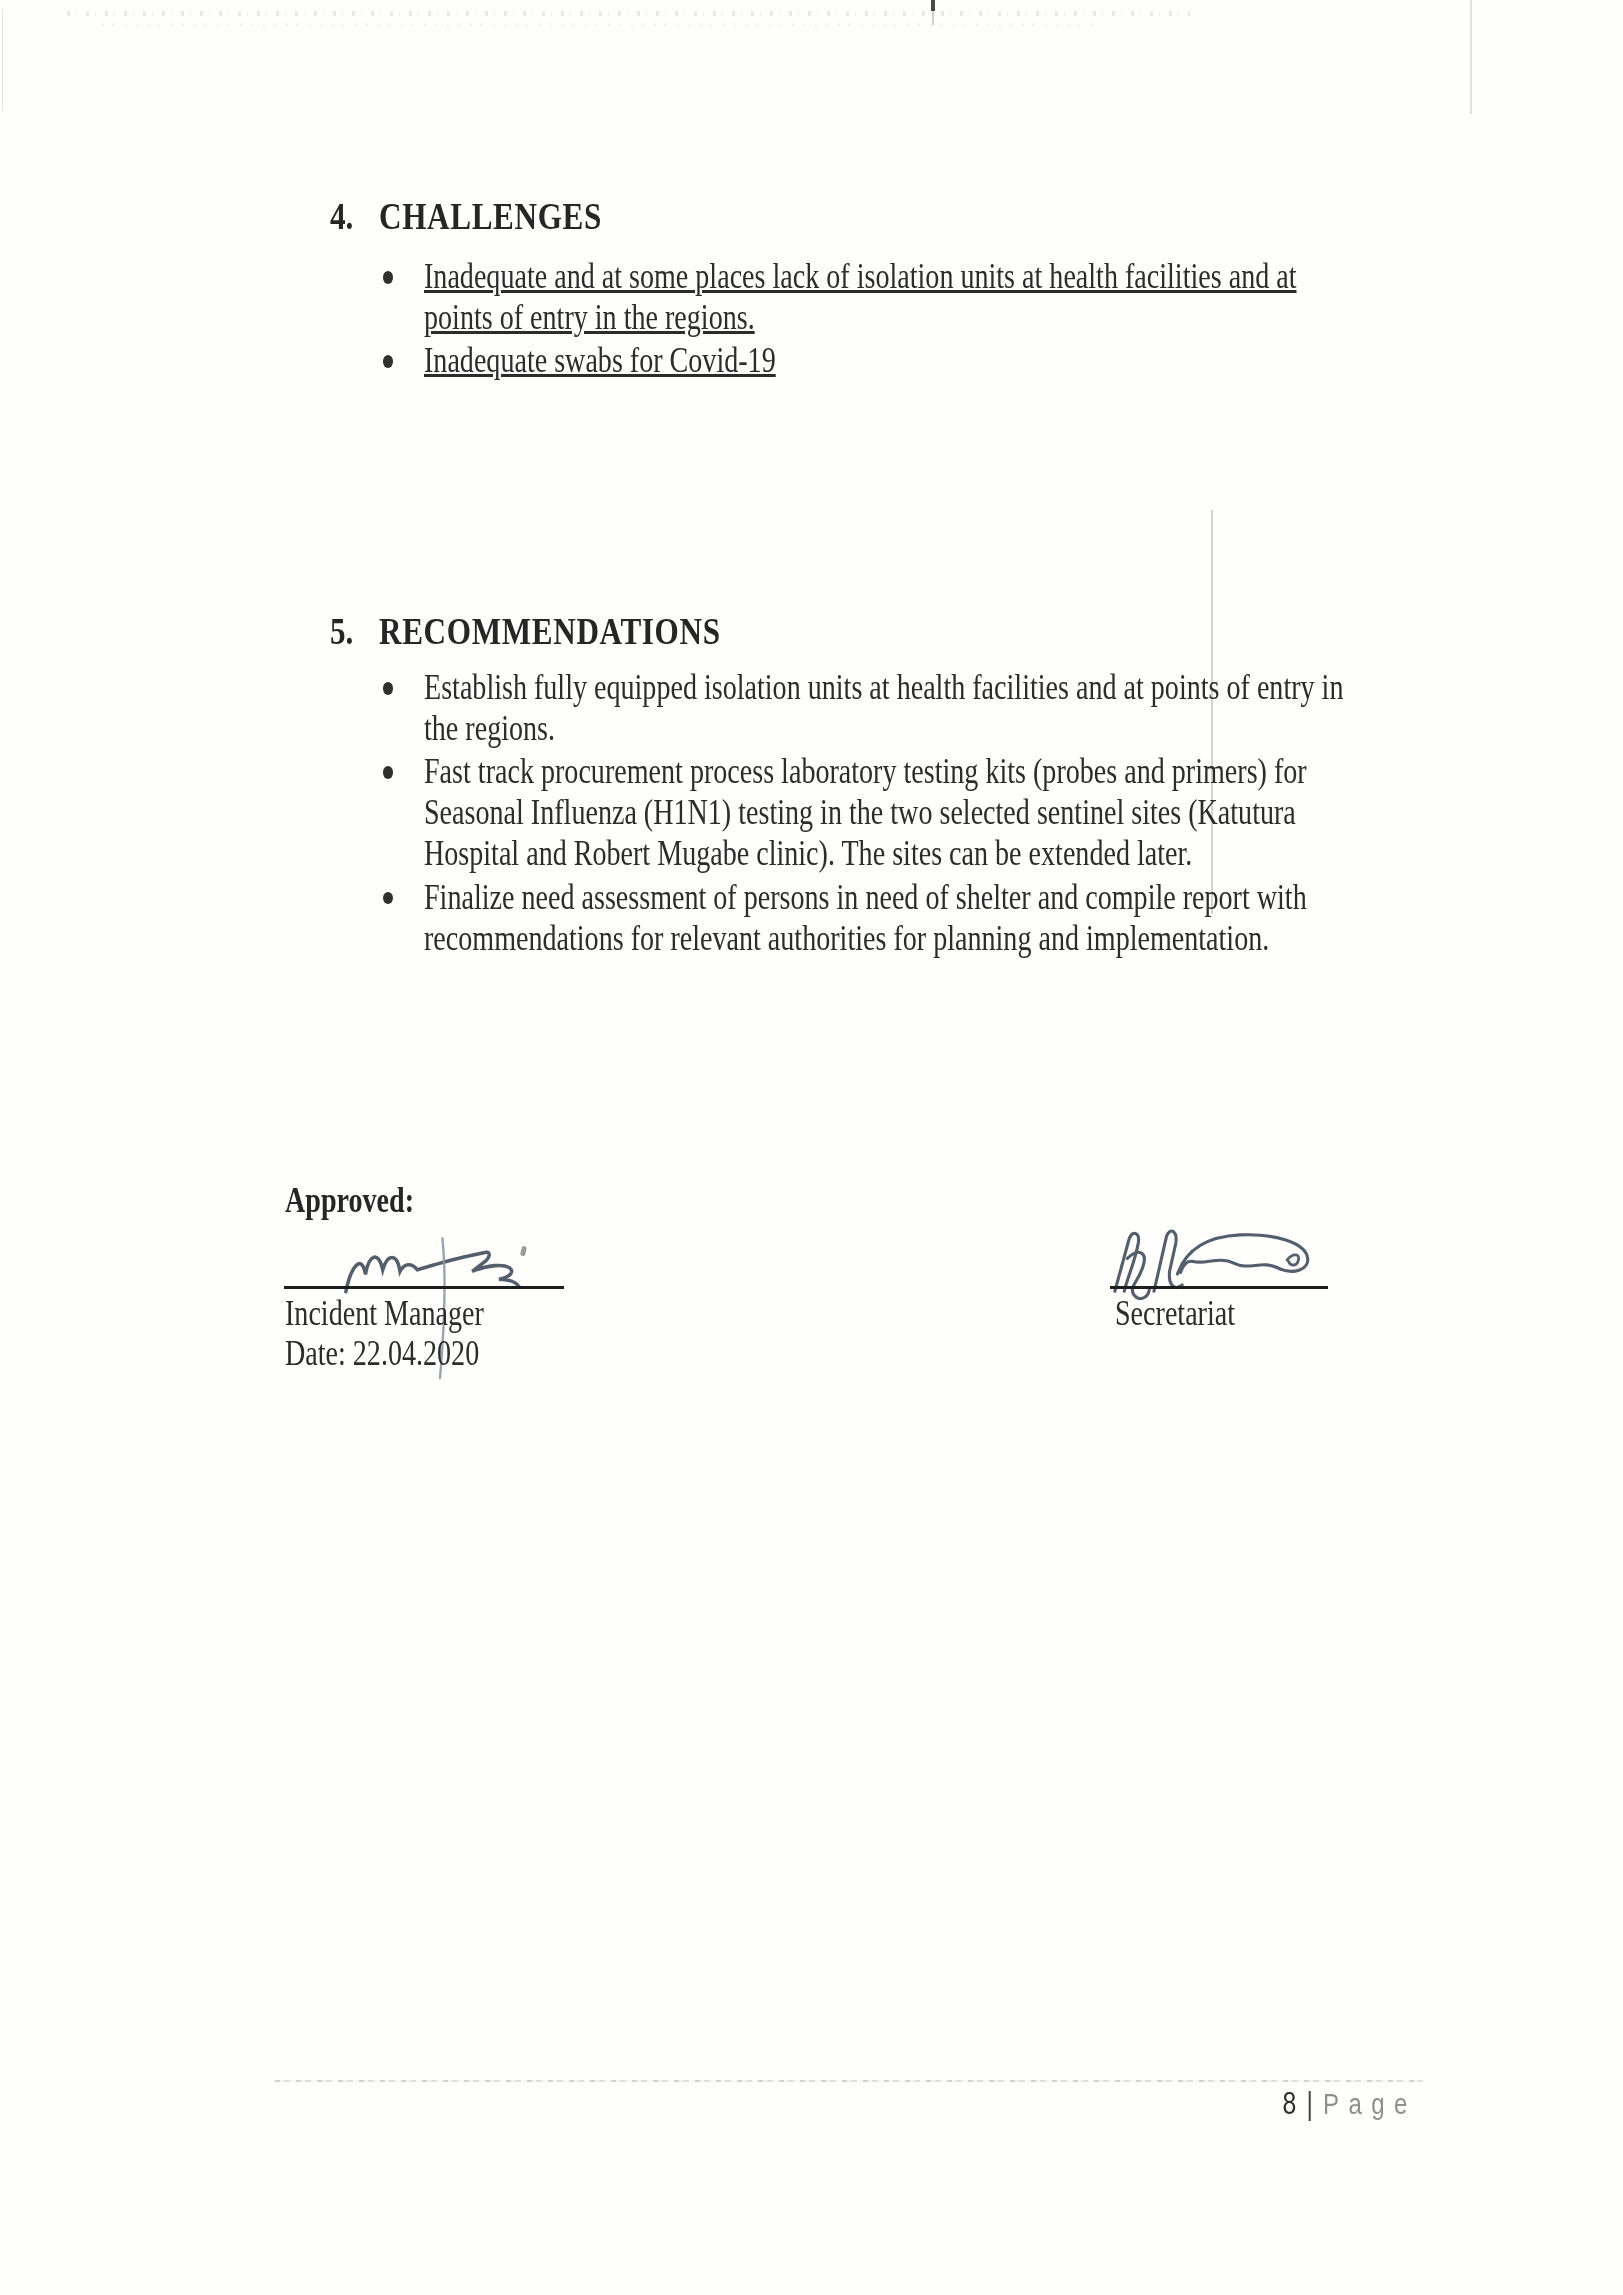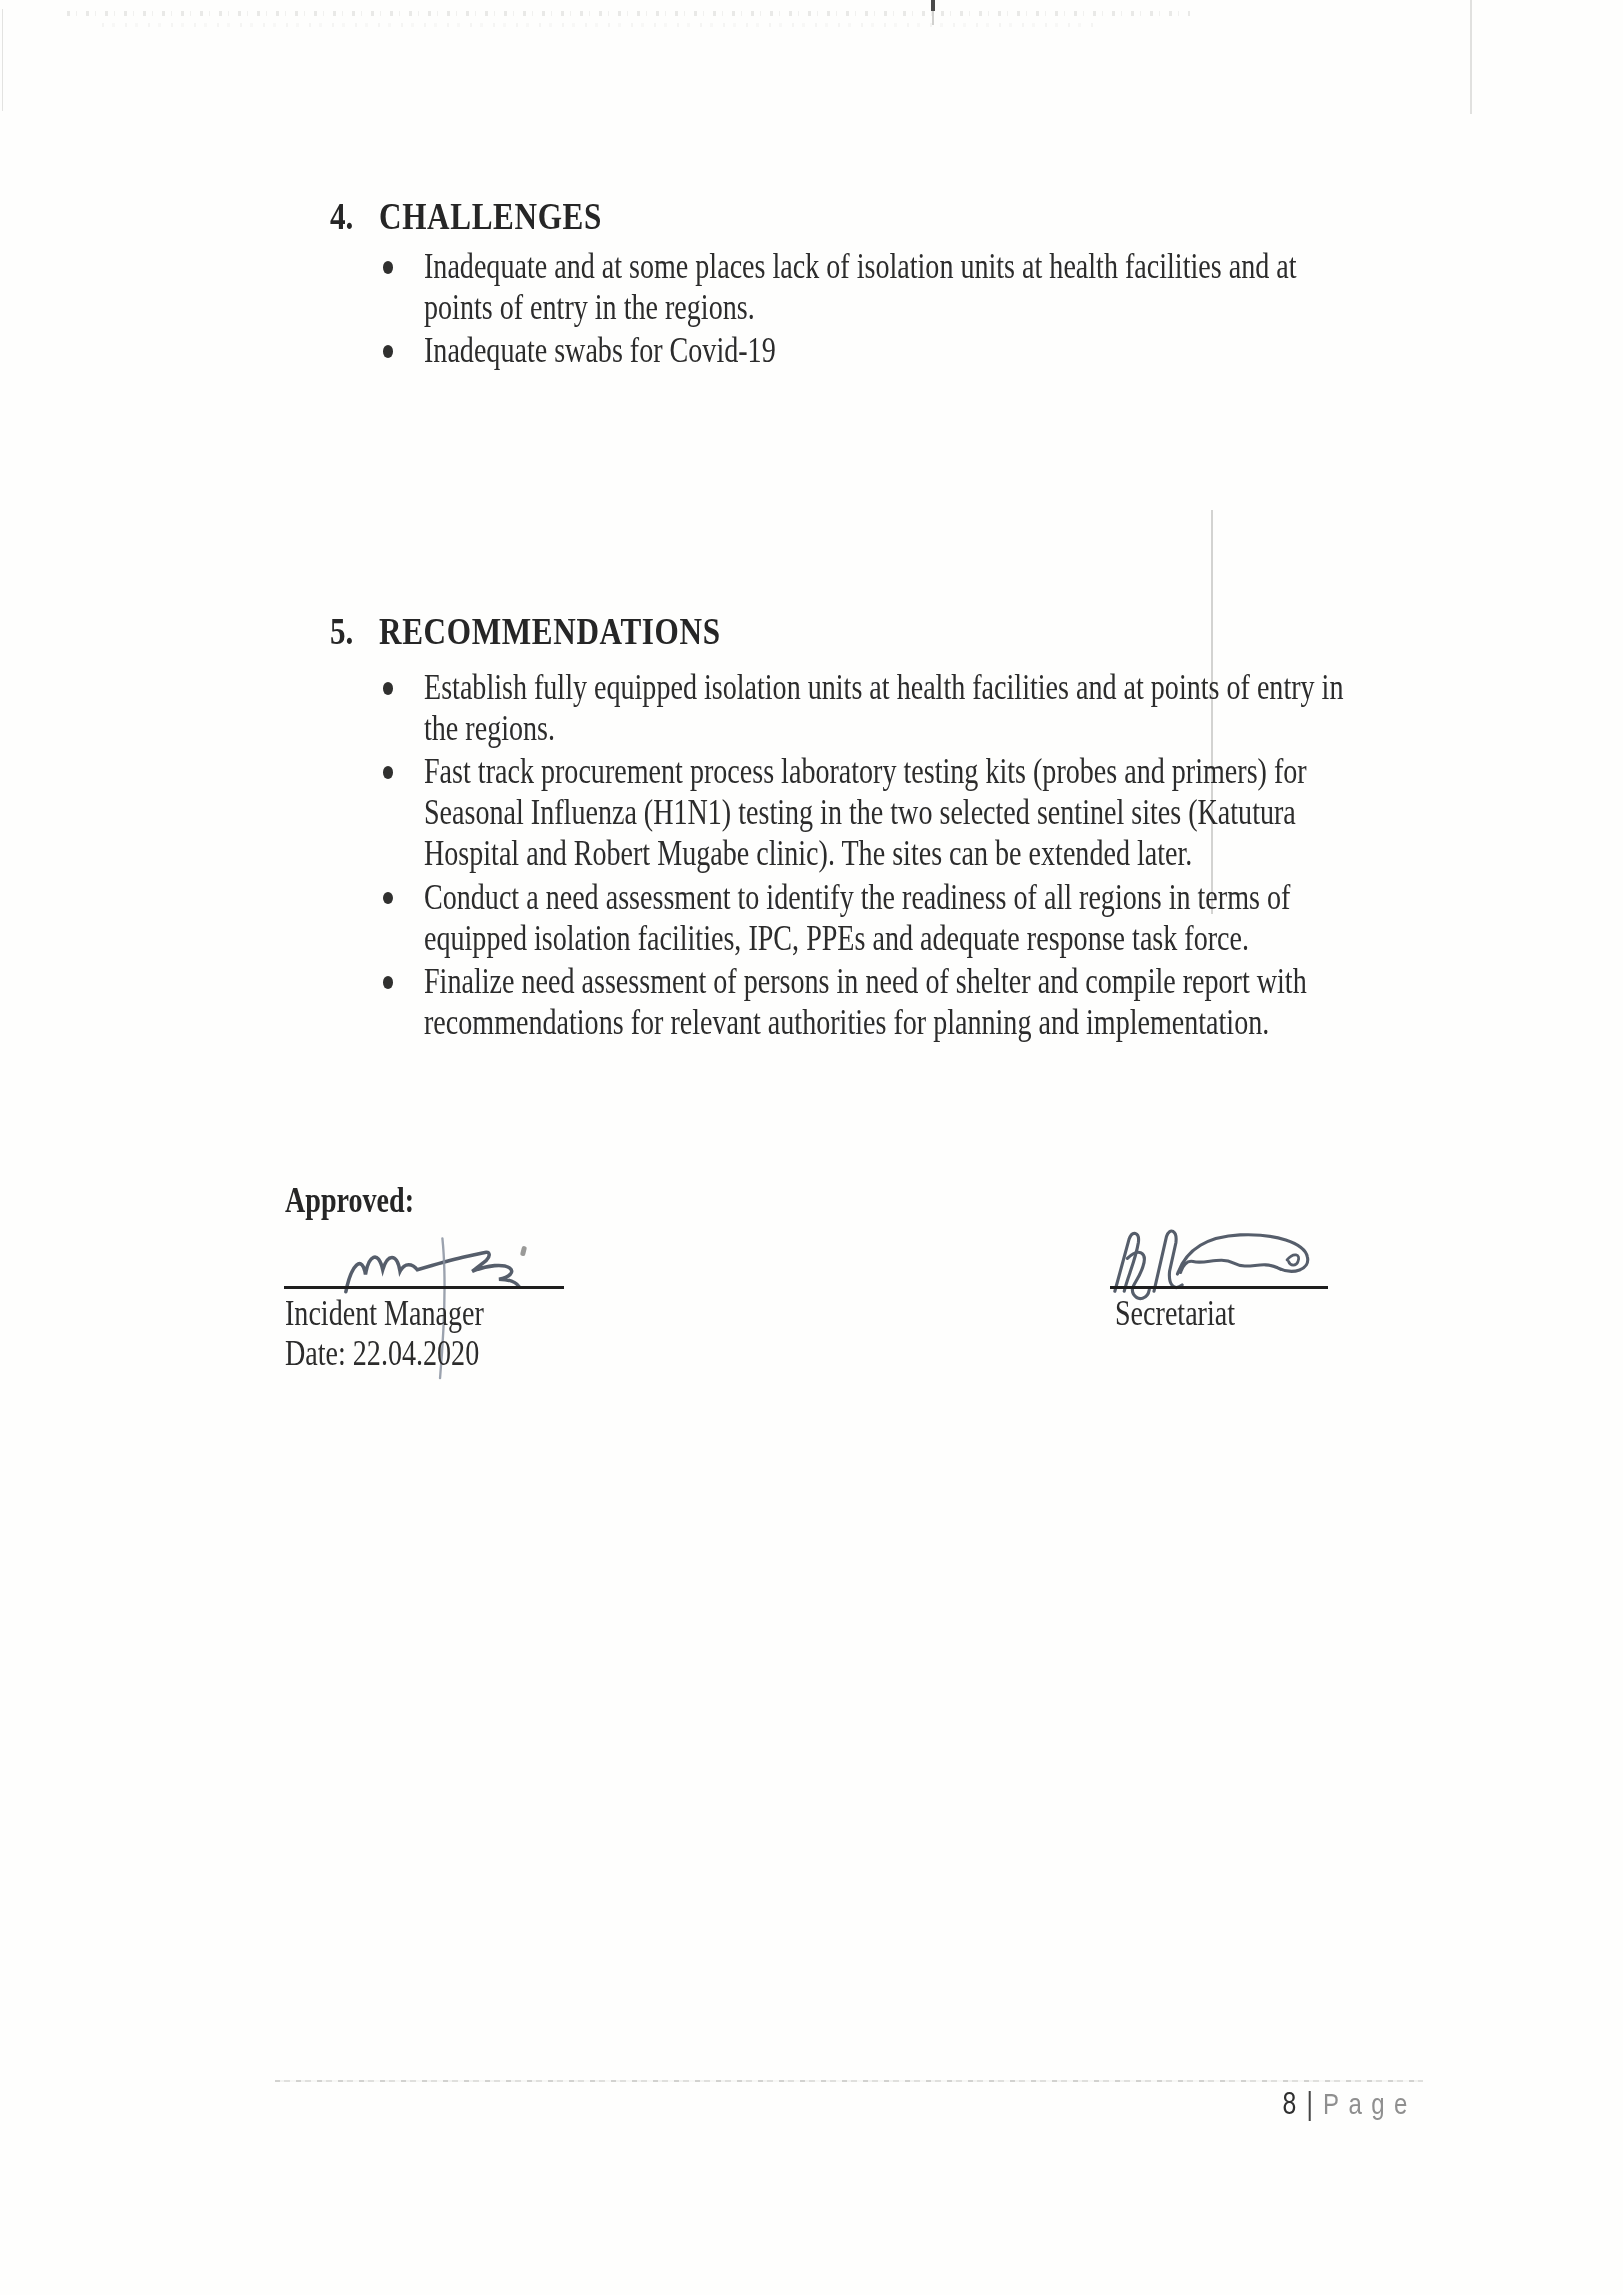--- a/index.html
+++ b/index.html
@@ -95,21 +95,21 @@
   <div class="artifact top-tick-smudge"></div>
   <div class="artifact edge-line-right"></div>
   <div class="artifact edge-line-left"></div>
   <div class="artifact fold-line"></div>
 
   <section class="section" style="top:196px;">
     <div class="sec-heading">
       <span class="num">4.</span>
       <span class="ttl">CHALLENGES</span>
     </div>
-    <ul class="blist" style="margin-top:9px;">
+    <ul class="blist" style="margin-top:19px;text-decoration:underline;">
         <li>
           <span class="dot"></span>
           <div class="tline">Inadequate and at some places lack of isolation units at health facilities and at</div>
           <div class="tline">points of entry in the regions.</div>
         </li>
         <li>
           <span class="dot"></span>
           <div class="tline">Inadequate swabs for Covid-19</div>
         </li>
       </ul>
@@ -124,25 +124,20 @@
         <li>
           <span class="dot"></span>
           <div class="tline">Establish fully equipped isolation units at health facilities and at points of entry in</div>
           <div class="tline">the regions.</div>
         </li>
         <li>
           <span class="dot"></span>
           <div class="tline">Fast track procurement process laboratory testing kits (probes and primers) for</div>
           <div class="tline">Seasonal Influenza (H1N1) testing in the two selected sentinel sites (Katutura</div>
           <div class="tline">Hospital and Robert Mugabe clinic). The sites can be extended later.</div>
-        </li>
-        <li>
-          <span class="dot"></span>
-          <div class="tline">Conduct a need assessment to identify the readiness of all regions in terms of</div>
-          <div class="tline">equipped isolation facilities, IPC, PPEs and adequate response task force.</div>
         </li>
         <li>
           <span class="dot"></span>
           <div class="tline">Finalize need assessment of persons in need of shelter and compile report with</div>
           <div class="tline">recommendations for relevant authorities for planning and implementation.</div>
         </li>
       </ul>
   </section>
 
   <div class="sig-label tline" style="left:285px;top:1180px;font-weight:bold;color:#262626;">Approved:</div>

